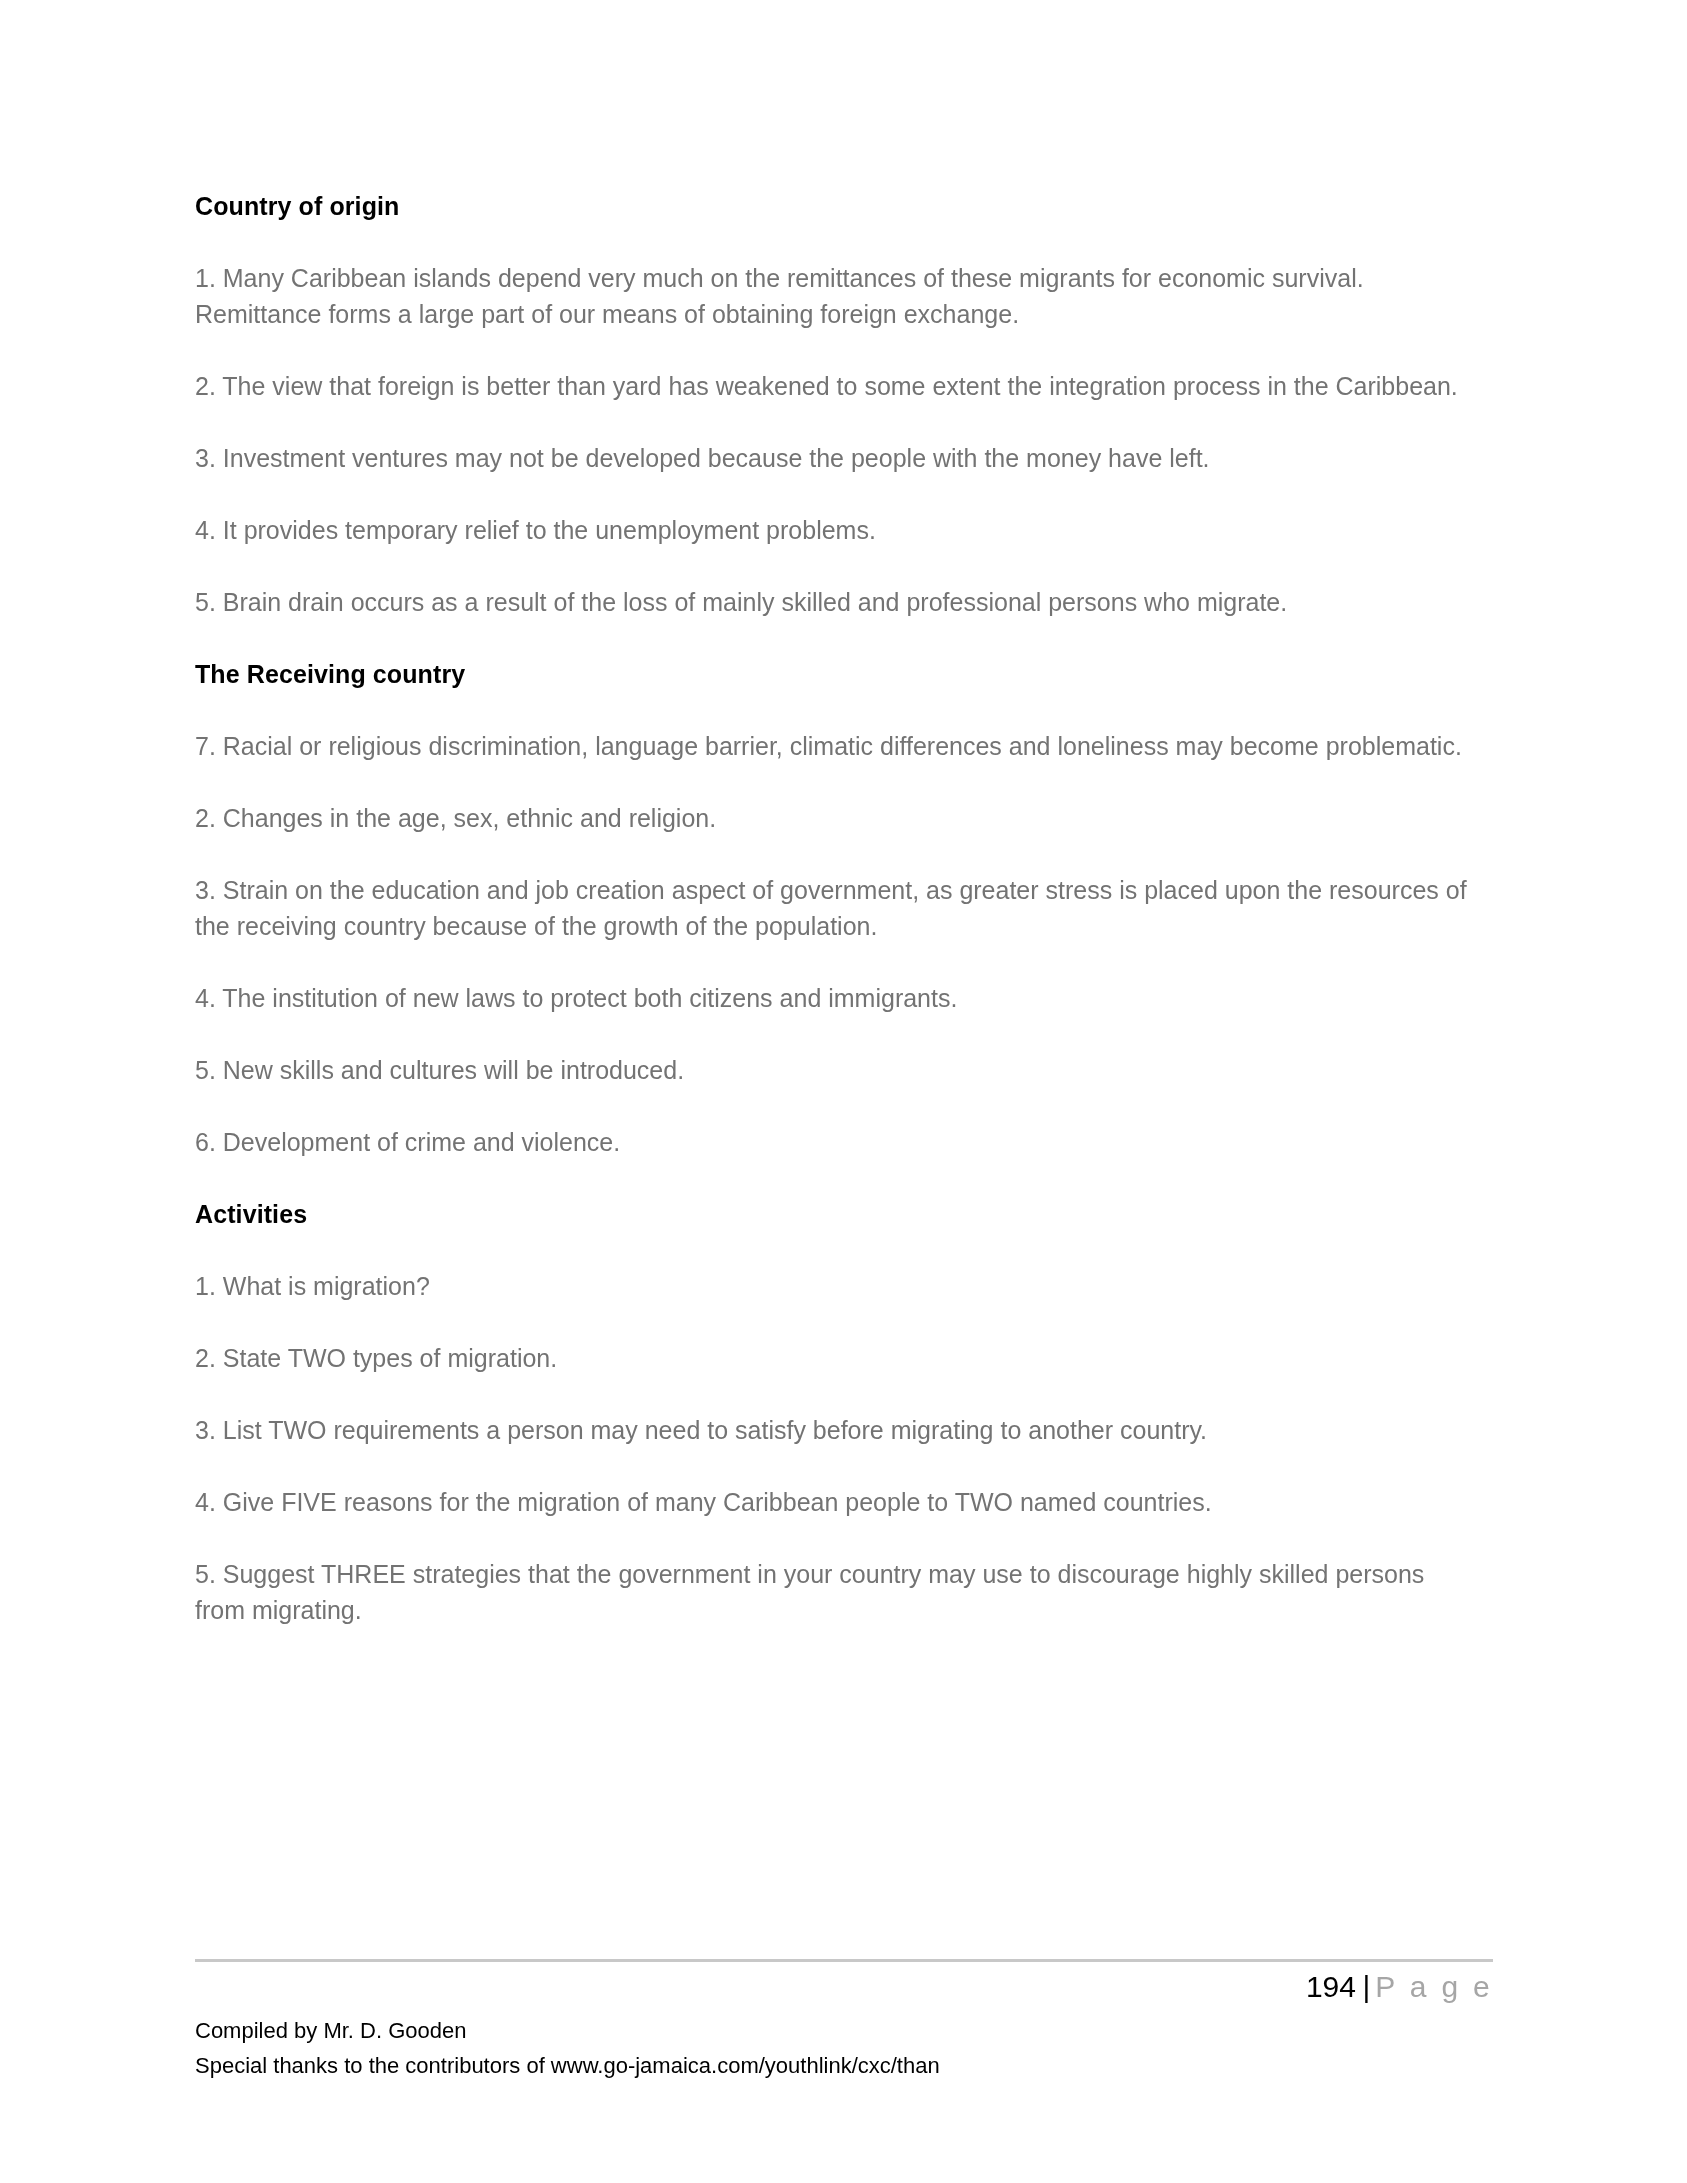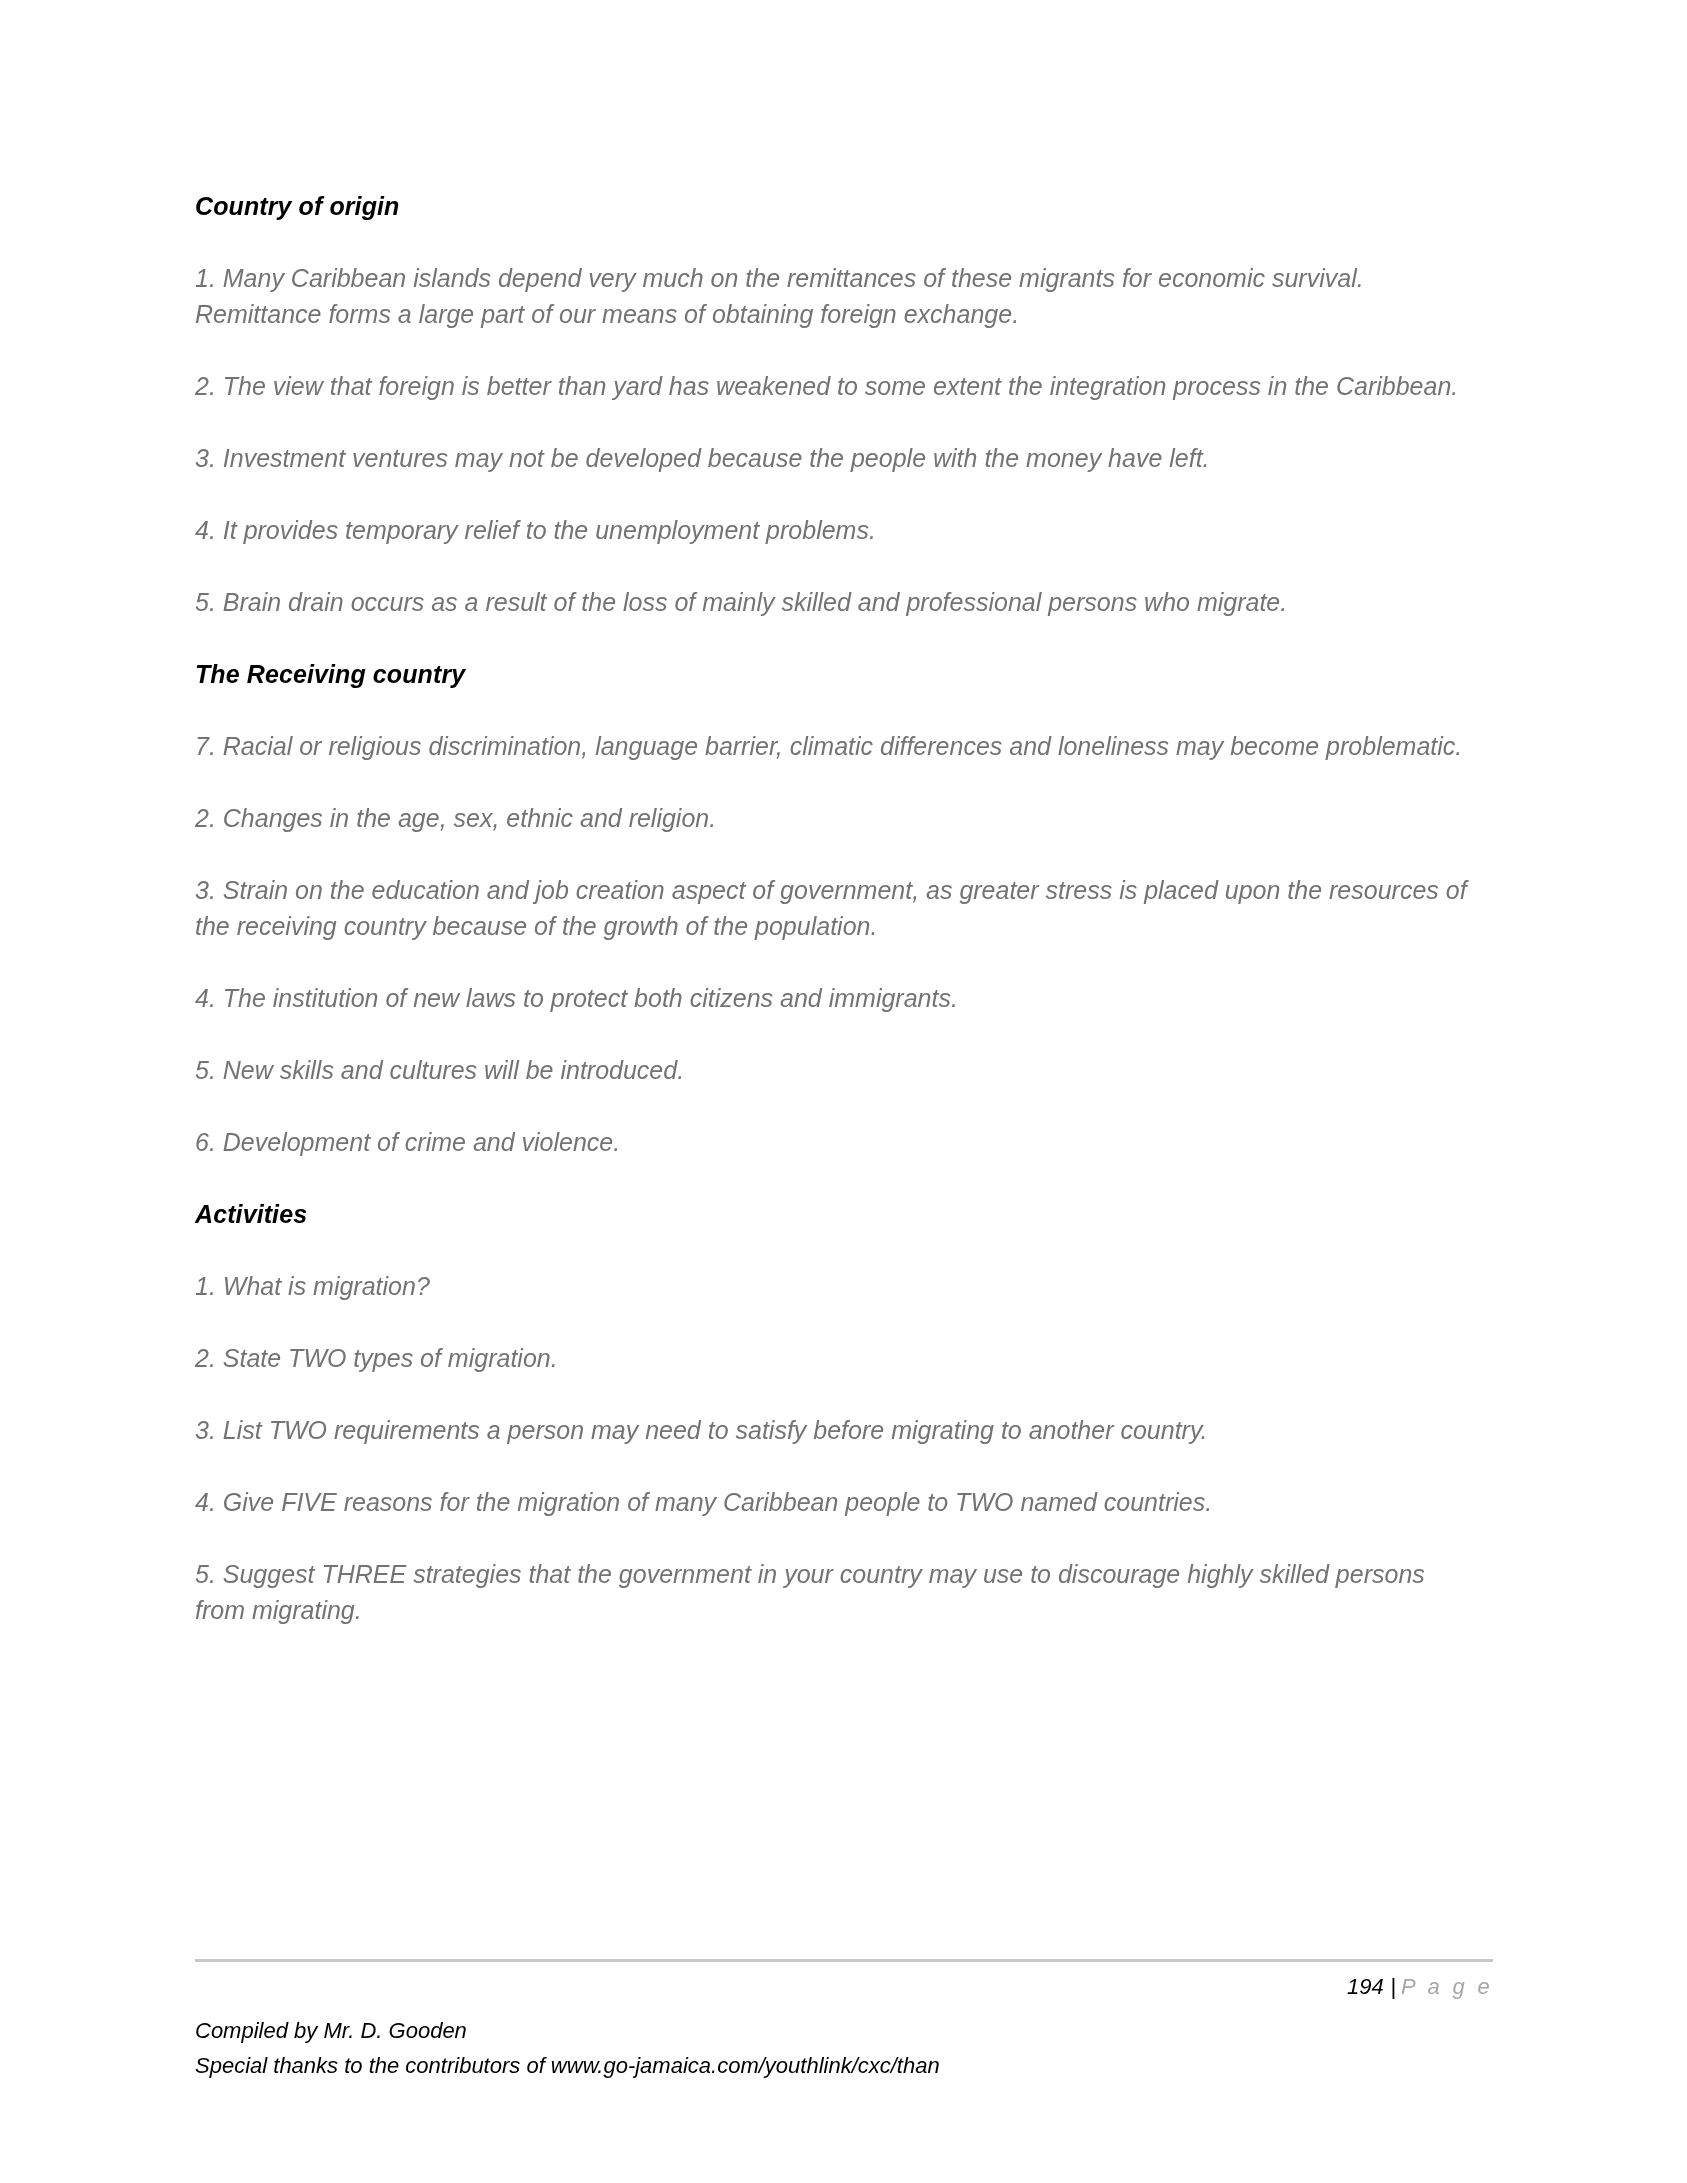--- a/index.html
+++ b/index.html
@@ -13,21 +13,20 @@
     font-family: "Liberation Sans", sans-serif;
     color: #000000;
     -webkit-font-smoothing: antialiased;
   }
   .page {
     position: relative;
     width: 1687px;
     height: 1558px;
     background: #ffffff;
     box-sizing: border-box;
-    font-style: italic;
   }
   .content {
     position: absolute;
     left: 195px;
     top: 188px;
     width: 1285px;
   }
   h2.section-heading {
     font-size: 25px;
     font-weight: bold;
@@ -59,21 +58,21 @@
     width: 100%;
     height: 2.5px;
     background: #c8c8c8;
     margin: 0;
     padding: 0;
     border: 0;
   }
   .page-number-row {
     text-align: right;
     margin-top: 11.5px;
-    font-size: 22px;
+    font-size: 30px;
     line-height: 28px;
     white-space: nowrap;
   }
   .page-number-row .pnum {
     color: #000000;
     font-weight: normal;
   }
   .page-number-row .sep {
     color: #000000;
     padding: 0 5px 0 6.6px;

